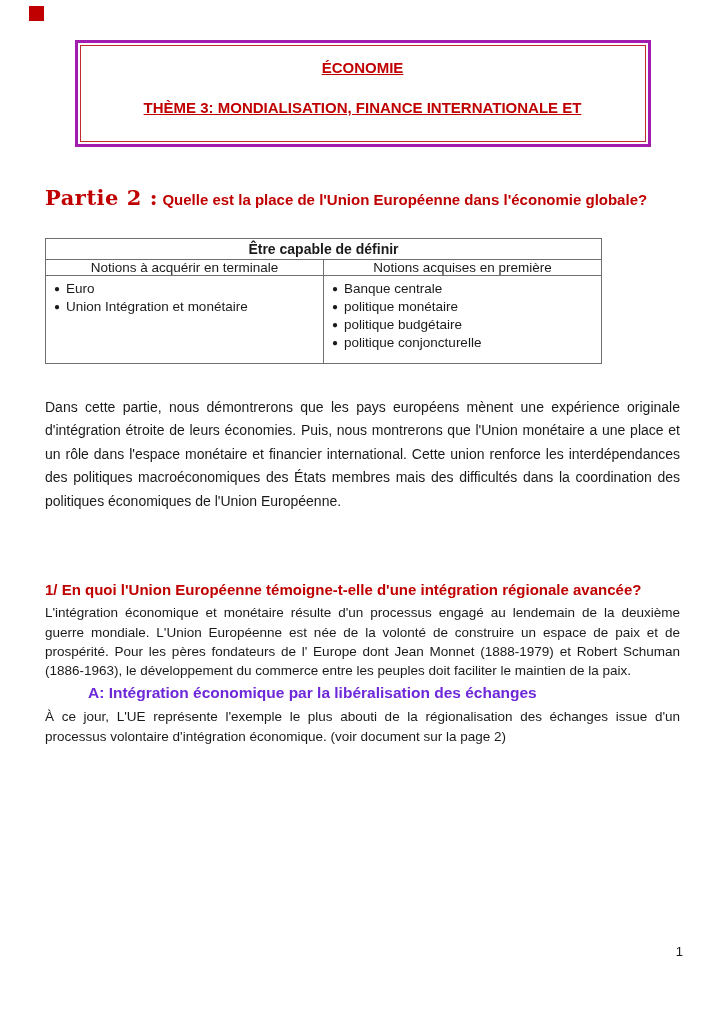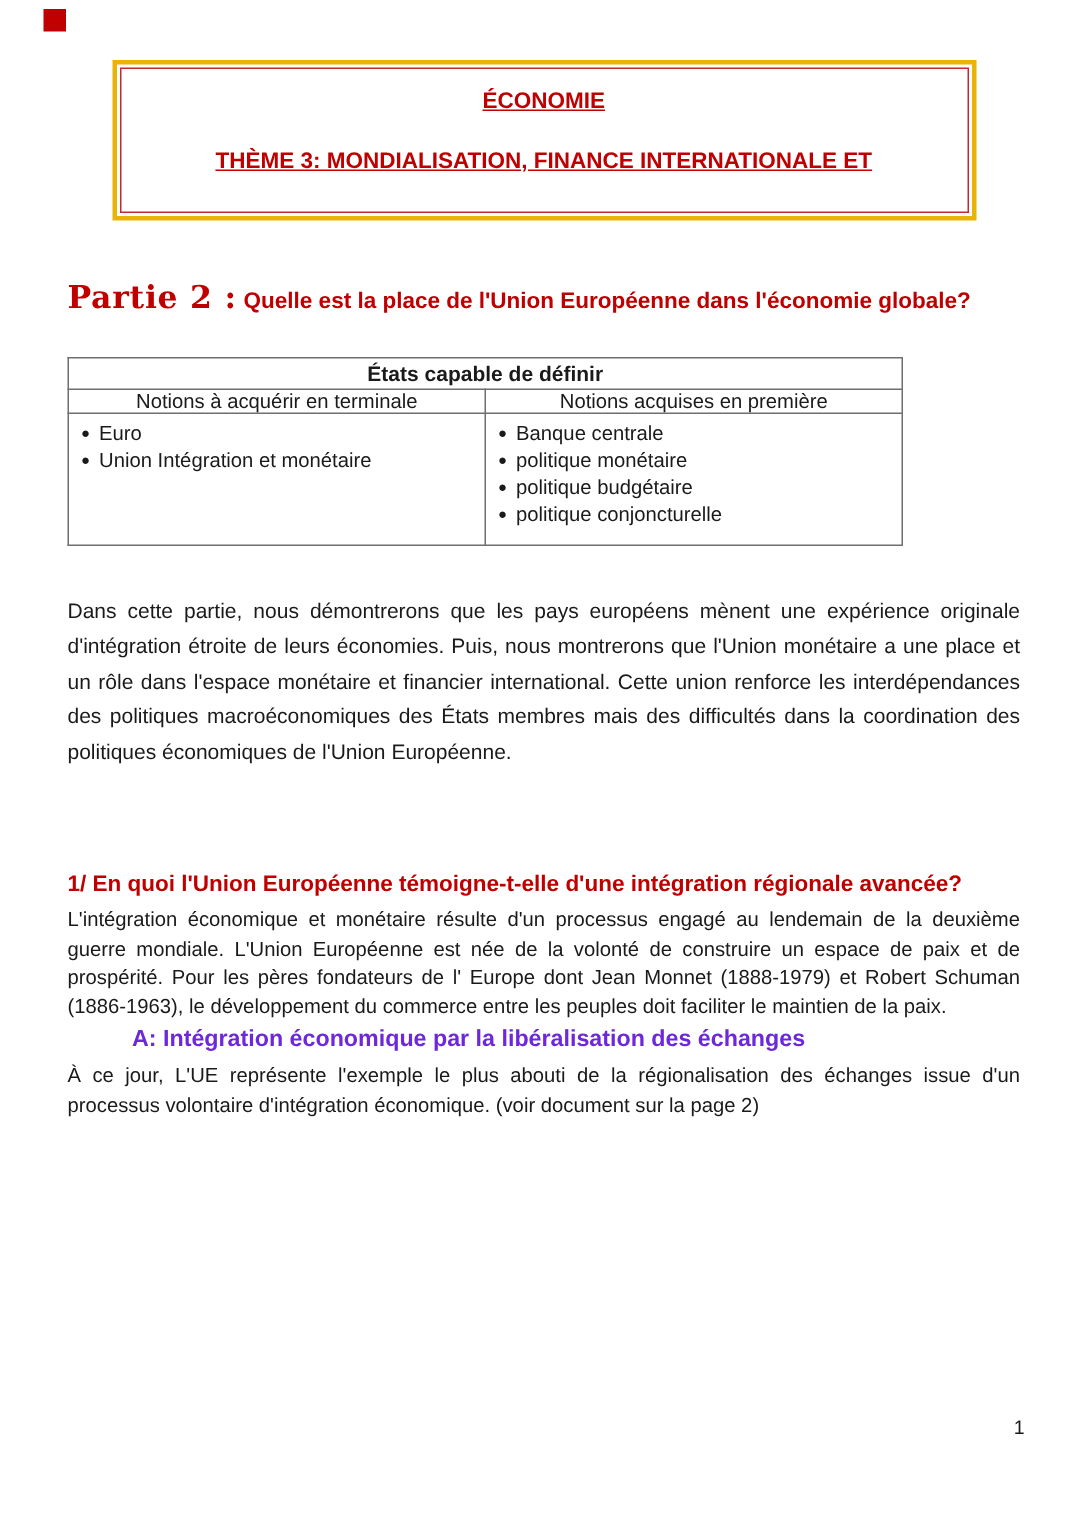--- a/index.html
+++ b/index.html
@@ -20,21 +20,21 @@
     top: 6px;
     width: 15px;
     height: 15px;
     background: #c00000;
   }
 
   
   .title-box {
     margin: 40px auto 0 auto;
     width: 566px;
-    border: 3px solid #eab308;
+    border: 3px solid #a21caf;
     padding: 2px;
   }
   .title-box-inner {
     border: 1px solid #c02b2b;
     padding: 13px 12px 20px 12px;
     text-align: center;
   }
   .title-main {
     color: #c00000;
     font-weight: bold;
@@ -159,21 +159,21 @@
   </div>
 
   <div class="partie">
     <span class="partie-label">Partie 2 :</span>
     <span class="partie-question">Quelle est la place de l'Union Européenne dans l'économie globale?</span>
   </div>
 
   <table class="def-table">
     <tbody>
       <tr>
-        <th colspan="2" class="t-title">États capable de définir</th>
+        <th colspan="2" class="t-title">Être capable de définir</th>
       </tr>
       <tr>
         <td class="t-col">Notions à acquérir en terminale</td>
         <td class="t-col">Notions acquises en première</td>
       </tr>
       <tr>
         <td class="t-list">
           <div class="li"><span class="bullet">●</span><span>Euro</span></div>
           <div class="li"><span class="bullet">●</span><span>Union Intégration et monétaire</span></div>
         </td>

